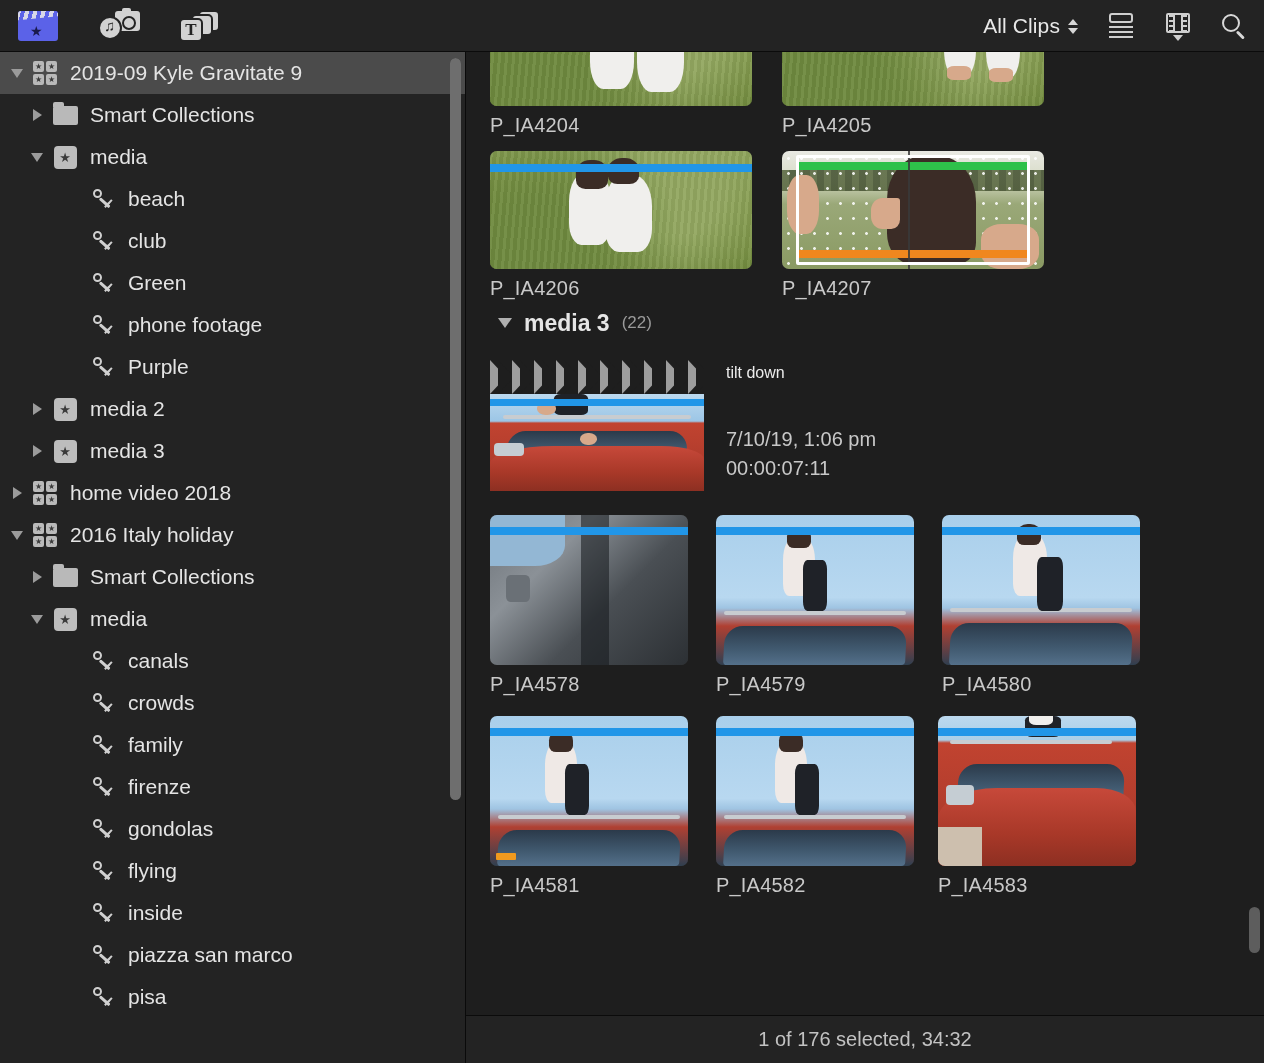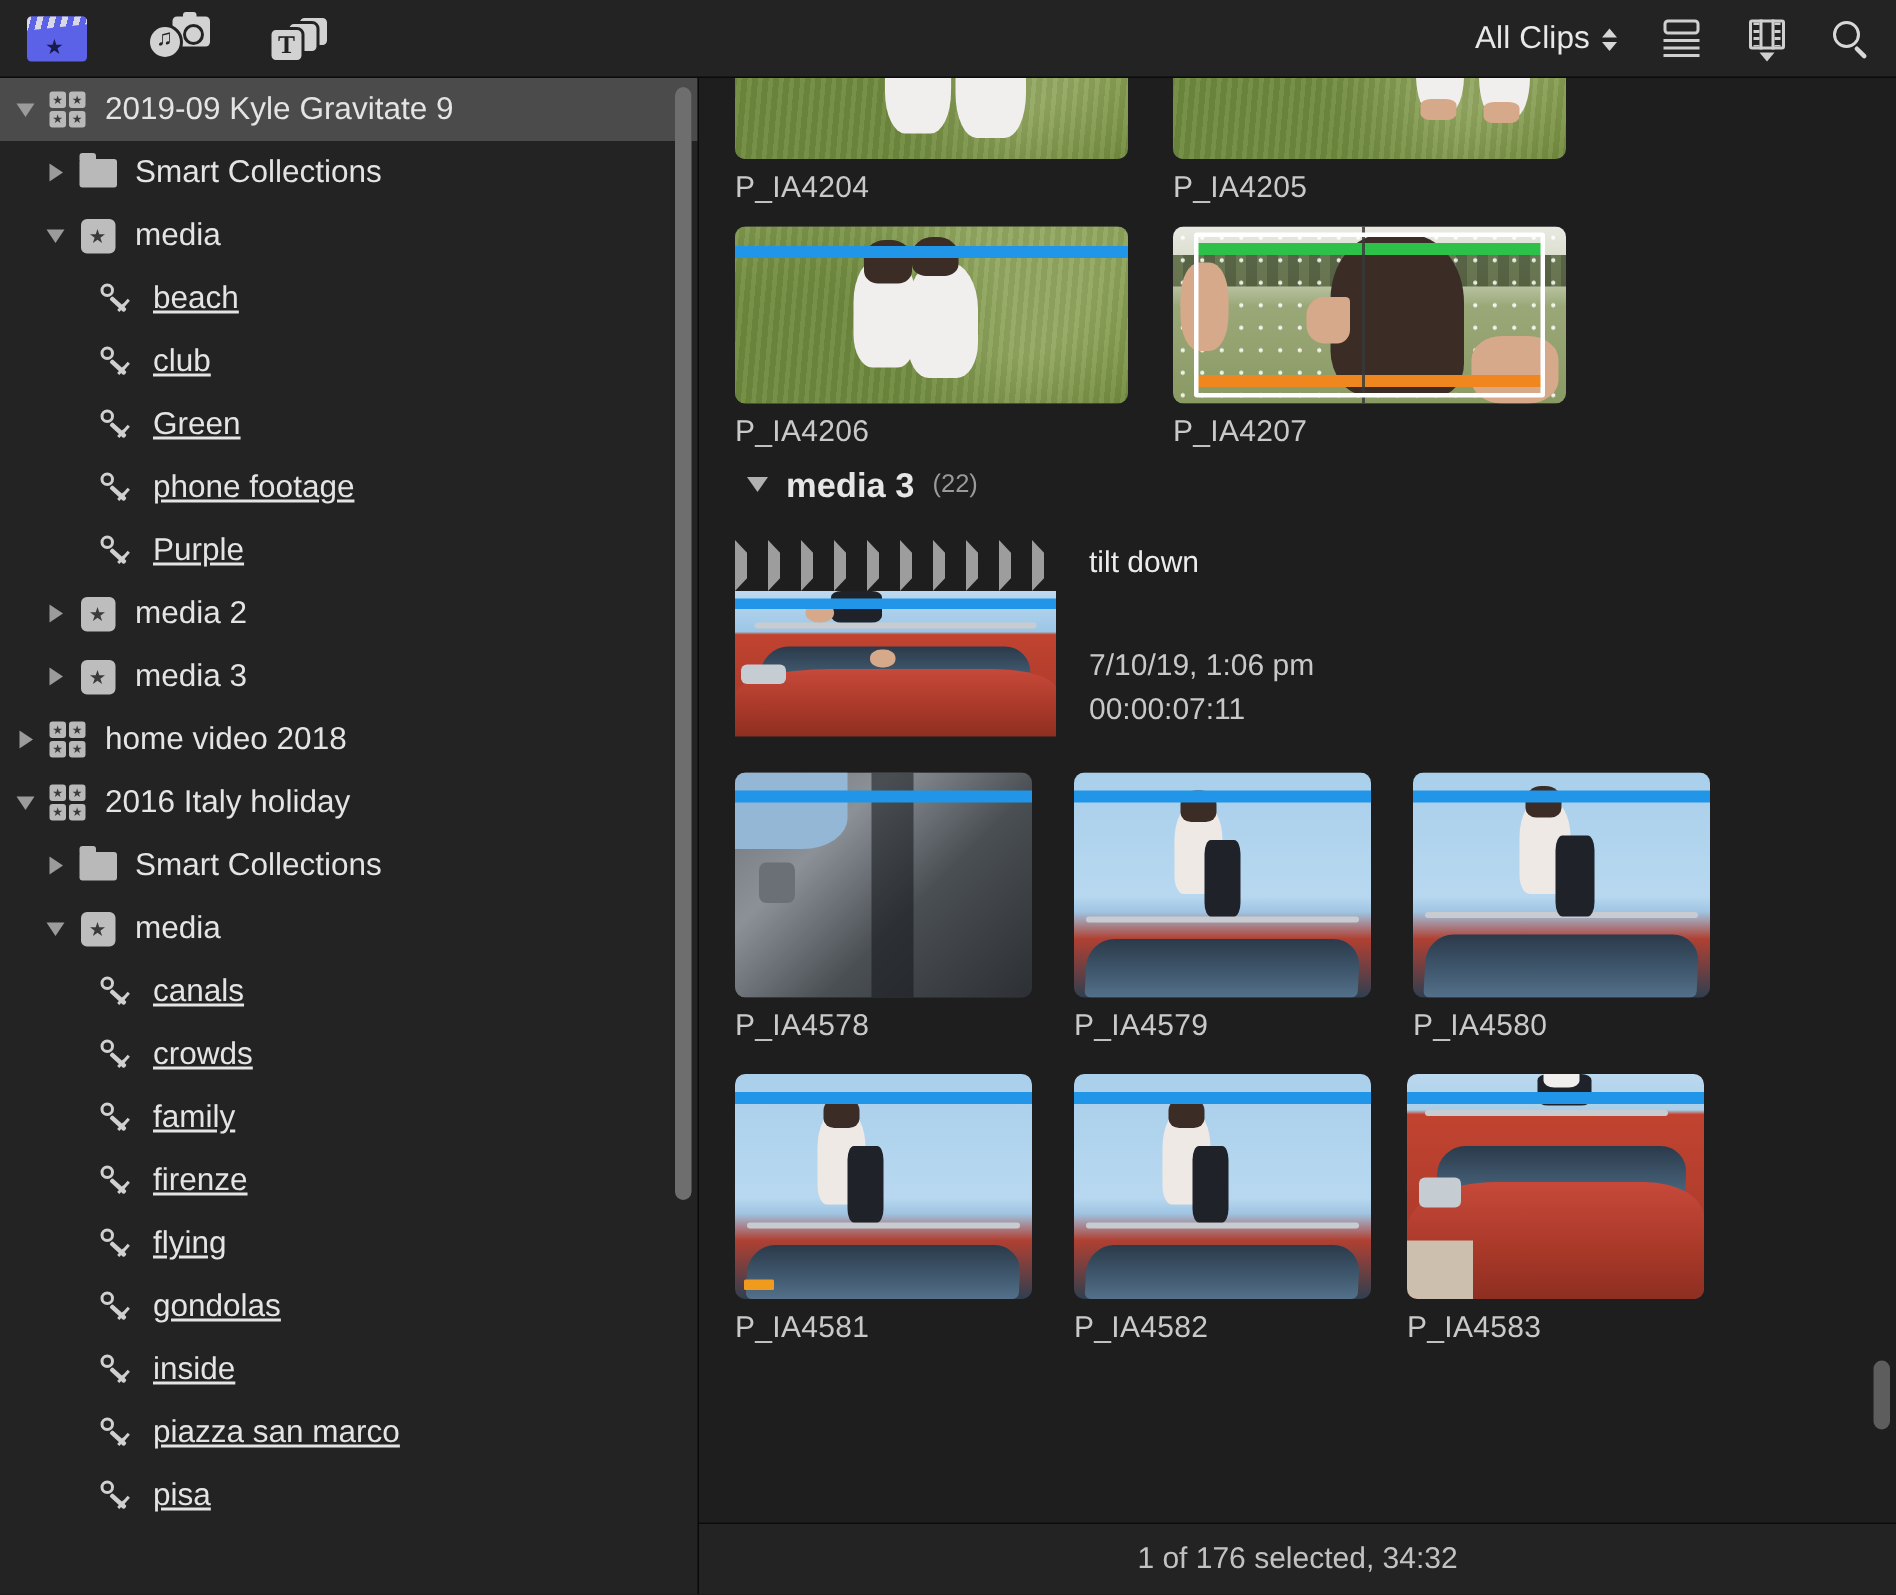--- a/index.html
+++ b/index.html
@@ -135,21 +135,21 @@
   .ic-folder::before { content:""; position:absolute; left:0; top:-4px; width:11px; height:5px; background:#b9b9b9; border-radius:2px 2px 0 0; }
   .ic-event { width: 23px; height: 23px; background: #bdbdbd; border-radius: 4px; display:flex; align-items:center; justify-content:center; font-size:13px; color:#3a3a3a; line-height:1; }
   .ic-key { width: 22px; height: 22px; position: relative; }
   .ic-key .kh { position:absolute; left:1px; top:1px; width:9px; height:9px; border:2.5px solid #d0d0d0; border-radius:50%; }
   .ic-key .ks { position:absolute; left:8px; top:9px; width:13px; height:2.6px; background:#d0d0d0; transform:rotate(42deg); transform-origin:left center; border-radius:1px;}
   .ic-key .kt1 { position:absolute; left:15px; top:13px; width:6px; height:2.4px; background:#d0d0d0; transform:rotate(-48deg); }
   .ic-key .kt2 { position:absolute; left:12px; top:16px; width:6px; height:2.4px; background:#d0d0d0; transform:rotate(-48deg); }
 
   .indent-0 { padding-left: 6px; }
   .indent-1 { padding-left: 26px; }
-  .indent-2 { padding-left: 38px; text-decoration: underline; }
+  .indent-2 { padding-left: 64px; }
 
   .sb-scroll {
     position: absolute; right: 4px; top: 6px; width: 11px; height: 742px;
     background: #2b2b2b; border-radius: 6px;
   }
   .sb-scroll .thumb { position:absolute; left:0; top:0; width:11px; height:742px; background:#6e6e6e; border-radius:6px; }
 
   
   .browser { flex: 1 1 auto; background: #1e1e1e; position: relative; overflow: hidden; display:flex; flex-direction:column; }
   .filmstrip-area { flex:1 1 auto; position: relative; overflow: hidden; padding: 0 24px; }
@@ -183,21 +183,21 @@
   .chev-strip .cv::before {
     content:""; position:absolute; left:0; top:0; width:0; height:0;
     border-top: 17px solid transparent; border-bottom: 17px solid transparent; border-left: 16px solid #9d9d9d;
   }
   .chev-strip .cv::after {
     content:""; position:absolute; left:8px; top:0; width:0; height:0;
     border-top: 17px solid transparent; border-bottom: 17px solid transparent; border-left: 16px solid #1e1e1e;
   }
   .strip-thumb { width: 214px; height: 97px; position: relative; overflow: hidden; }
   .strip-meta { padding-top: 4px; color: #d9d9d9; }
-  .strip-title { font-size: 20px; color: #ececec; }
+  .strip-title { font-size: 16px; color: #ececec; }
   .strip-date { font-size: 20px; color: #c8c8c8; margin-top: 46px; }
   .strip-dur { font-size: 20px; color: #c8c8c8; margin-top: 6px; }
 
   .marker-orange { position: absolute; left: 6px; bottom: 6px; width: 20px; height: 7px; background: #f09a1e; border-radius: 1px; }
 
   .v-scroll { position: absolute; right: 4px; top: 0; width: 12px; height: 100%; }
   .v-scroll .thumb2 { position: absolute; left: 1px; width: 11px; border-radius: 6px; background: #5d5d5d; }
 
   .statusbar {
     height: 48px; flex: 0 0 48px; background: #232323;
@@ -509,33 +509,33 @@
           <div class="row indent-2">
             <div class="disc none"></div>
             <div class="ticon">
               <div class="ic-key">
                 <div class="kh"></div>
                 <div class="ks"></div>
                 <div class="kt1"></div>
                 <div class="kt2"></div>
               </div>
             </div>
+            <div>gondolas</div>
+          </div>
+          <div class="row indent-2">
+            <div class="disc none"></div>
+            <div class="ticon">
+              <div class="ic-key">
+                <div class="kh"></div>
+                <div class="ks"></div>
+                <div class="kt1"></div>
+                <div class="kt2"></div>
+              </div>
+            </div>
             <div>flying</div>
-          </div>
-          <div class="row indent-2">
-            <div class="disc none"></div>
-            <div class="ticon">
-              <div class="ic-key">
-                <div class="kh"></div>
-                <div class="ks"></div>
-                <div class="kt1"></div>
-                <div class="kt2"></div>
-              </div>
-            </div>
-            <div>gondolas</div>
           </div>
           <div class="row indent-2">
             <div class="disc none"></div>
             <div class="ticon">
               <div class="ic-key">
                 <div class="kh"></div>
                 <div class="ks"></div>
                 <div class="kt1"></div>
                 <div class="kt2"></div>
               </div>

